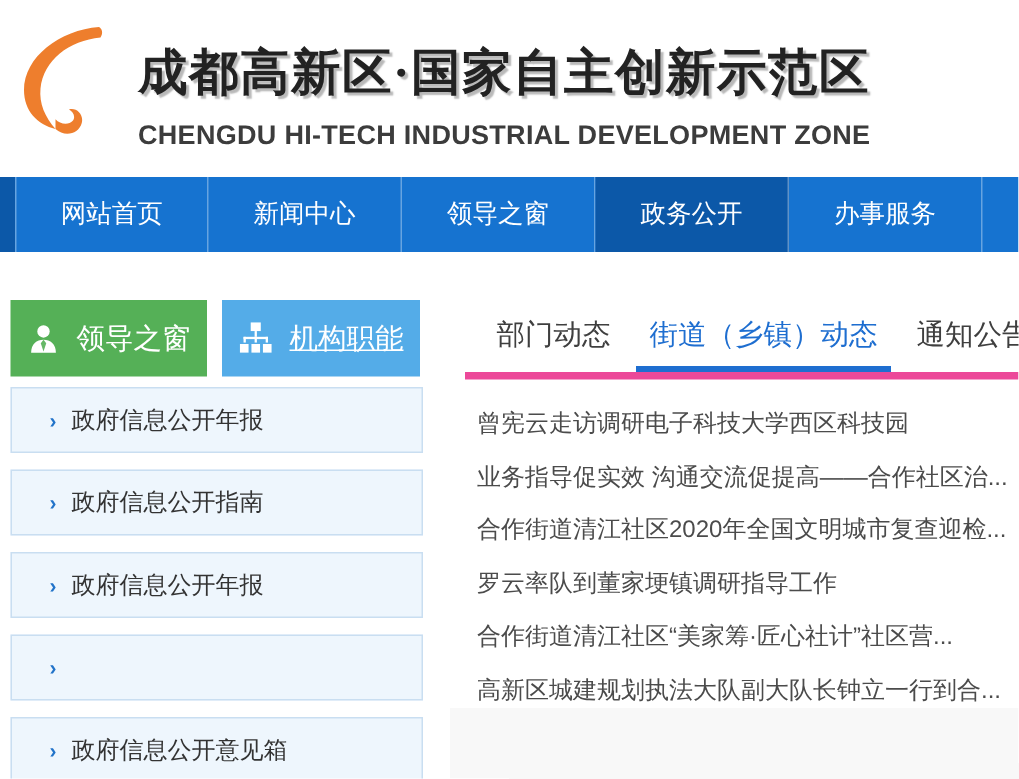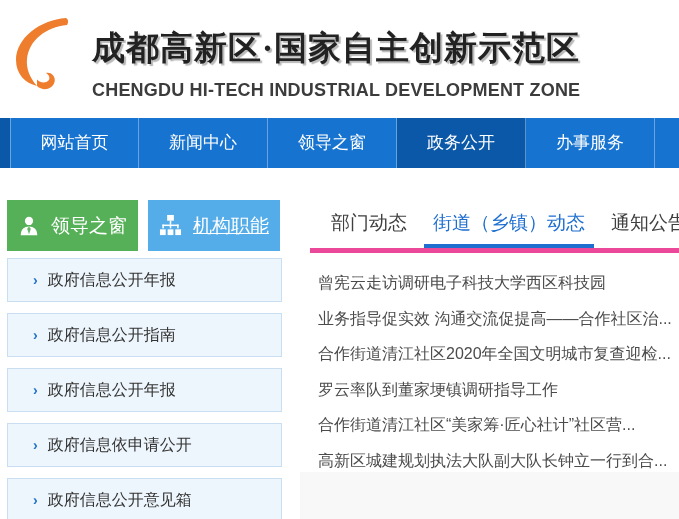--- a/index.html
+++ b/index.html
@@ -127,21 +127,20 @@
       <div class="side-link">
         <span class="chev">›</span>
         <span>政府信息公开指南</span>
       </div>
       <div class="side-link">
         <span class="chev">›</span>
         <span>政府信息公开年报</span>
       </div>
       <div class="side-link">
         <span class="chev">›</span>
-        <span>政府信息依申请公开</span>
       </div>
       <div class="side-link">
         <span class="chev">›</span>
         <span>政府信息公开意见箱</span>
       </div>
     </div>
   </div>
 
   <div class="bottom-strip"></div>
   <div class="main">

